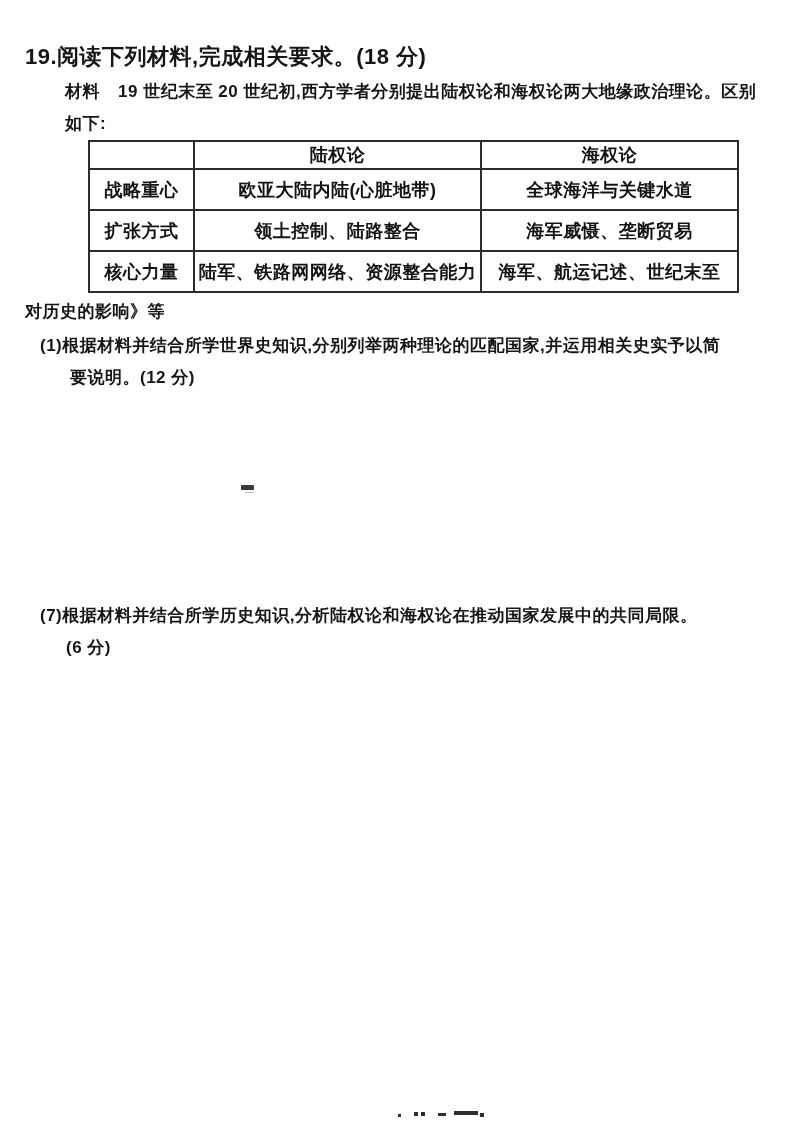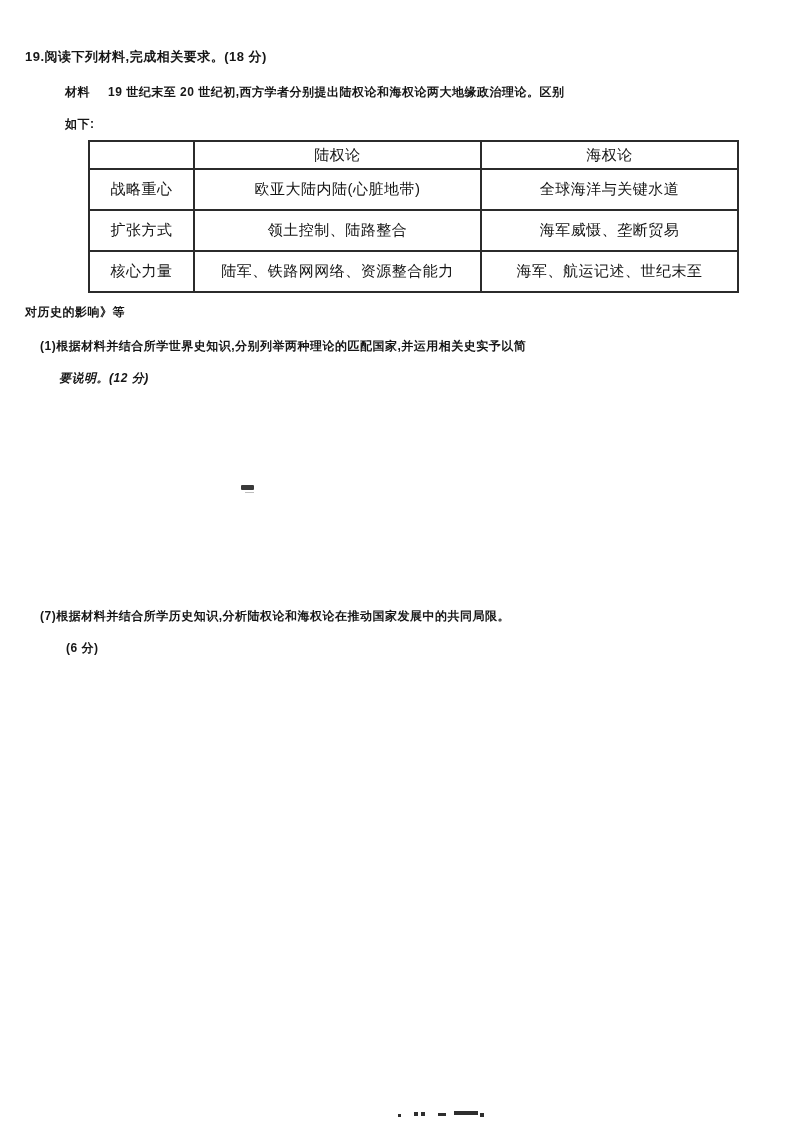--- a/index.html
+++ b/index.html
@@ -11,59 +11,59 @@
     position: relative;
     overflow: hidden;
   }
   .page {
     position: absolute; inset: 0;
     background: #fff;
   }
   .txt {
     position: absolute;
     font-weight: 700;
-    font-size: 12px;
+    font-size: 17px;
     line-height: 22px;
     letter-spacing: 0.5px;
     white-space: nowrap;
     color: #161616;
   }
-  .q-header { top: 46px; left: 25px; font-size: 13px; }
+  .q-header { top: 46px; left: 25px; font-size: 22px; }
   .material-l1 { top: 81px; left: 65px; }
   .material-label { margin-right: 18px; }
   .material-l2 { top: 113px; left: 65px; text-align: center; }
 
   table.theory-table {
     position: absolute;
     top: 140px; left: 88px;
     width: 649px; height: 118px;
     border-collapse: collapse;
     table-layout: fixed;
   }
   table.theory-table td, table.theory-table th {
     border: 2px solid #2b2b2b;
     text-align: center;
     vertical-align: middle;
-    font-weight: 400;
-    font-size: 15px;
+    font-weight: 700;
+    font-size: 18px;
     letter-spacing: 0.5px;
     padding: 0;
     color: #141414;
     background: #fff;
   }
   col.c-label { width: 105px; }
   col.c-land  { width: 287px; }
   col.c-sea   { width: 257px; }
   tr.hdr { height: 28px; }
   tr.body-row { height: 41px; }
 
   .source-l1 { top: 271px; left: 85px; }
   .source-l2 { top: 301px; left: 25px; }
   .q1-l1 { top: 335px; left: 40px; }
-  .q1-l2 { top: 367px; left: 59px; font-style: italic; }
+  .q1-l2 { top: 367px; left: 70px; }
   .q2-l1 { top: 605px; left: 40px; }
   .q2-l2 { top: 637px; left: 66px; }
 
   .smudge {
     position: absolute;
     top: 485px; left: 241px;
     width: 13px; height: 5px;
     background: #3a3a3a;
     border-radius: 1px;
     box-shadow: 2px 5px 0 -2px #bdbdbd;

